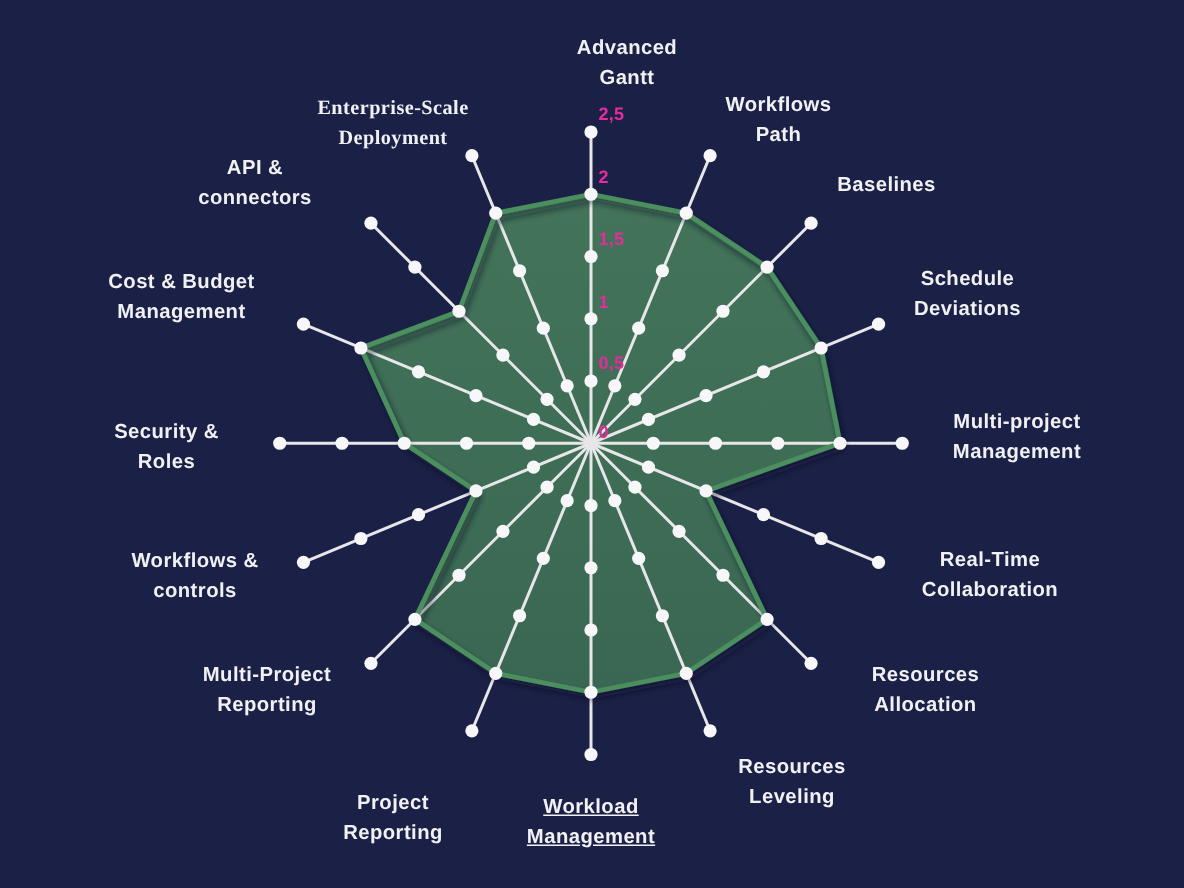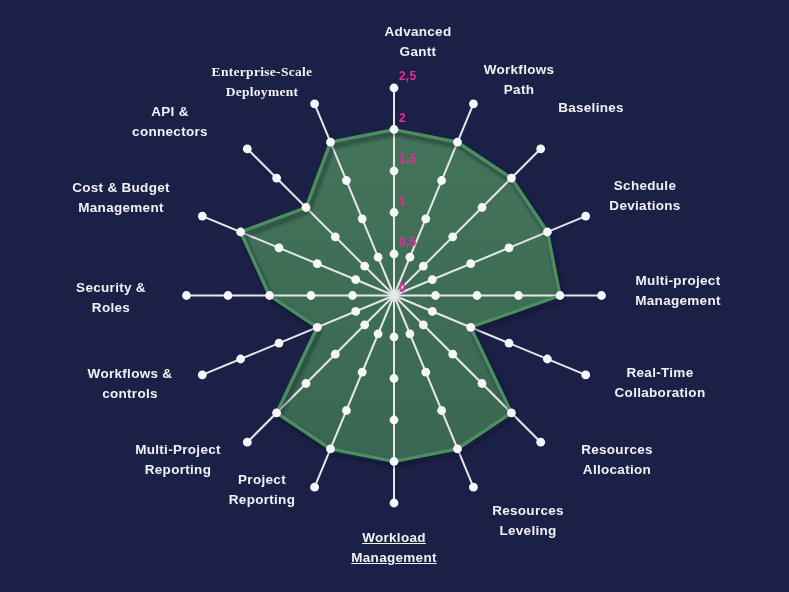--- a/index.html
+++ b/index.html
@@ -160,34 +160,34 @@
       <div class="tick-label" style="left: 399px; top: 287.5px;">0</div>
       <div class="tick-label" style="left: 399px; top: 242px;">0,5</div>
       <div class="tick-label" style="left: 399px; top: 200.5px;">1</div>
       <div class="tick-label" style="left: 399px; top: 159px;">1,5</div>
       <div class="tick-label" style="left: 399px; top: 117.5px;">2</div>
       <div class="tick-label" style="left: 399px; top: 76px;">2,5</div>
       <div class="axis-label" style="left: 394px; top: 42px; margin-left: 24px;">Advanced
 Gantt</div>
       <div class="axis-label" style="left: 519px; top: 80px;">Workflows
 Path</div>
-      <div class="axis-label" style="left: 591px; top: 108px;">Baselines</div>
+      <div class="axis-label" style="left: 591px; top: 123px;">Baselines</div>
       <div class="axis-label" style="left: 645px; top: 196px;">Schedule
 Deviations</div>
       <div class="axis-label" style="left: 678px; top: 291px;">Multi-project
 Management</div>
       <div class="axis-label" style="left: 660px; top: 383px;">Real-Time
 Collaboration</div>
       <div class="axis-label" style="left: 617px; top: 460px;">Resources
 Allocation</div>
       <div class="axis-label" style="left: 528px; top: 521px;">Resources
 Leveling</div>
       <div class="axis-label" style="left: 394px; top: 548px; text-decoration: underline;">Workload
 Management</div>
-      <div class="axis-label" style="left: 262px; top: 490px;">Project
+      <div class="axis-label" style="left: 262px; top: 545px;">Project
 Reporting</div>
       <div class="axis-label" style="left: 178px; top: 460px;">Multi-Project
 Reporting</div>
       <div class="axis-label" style="left: 130px; top: 384px;">Workflows &amp;
 controls</div>
       <div class="axis-label" style="left: 111px; top: 298px;">Security &amp;
 Roles</div>
       <div class="axis-label" style="left: 121px; top: 198px;">Cost &amp; Budget
 Management</div>
       <div class="axis-label" style="left: 170px; top: 122px;">API &amp;

